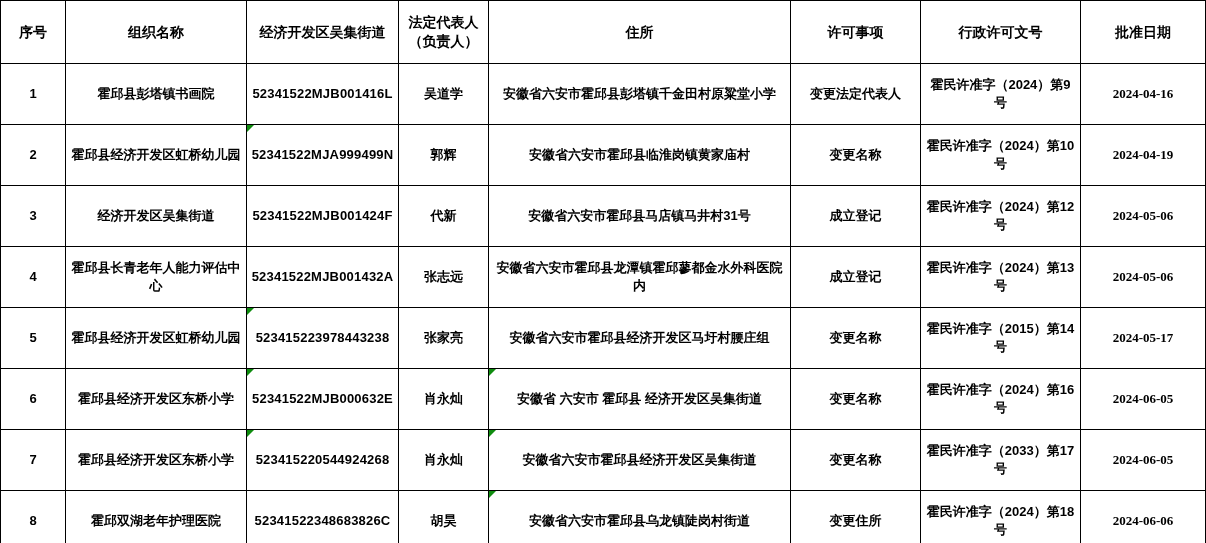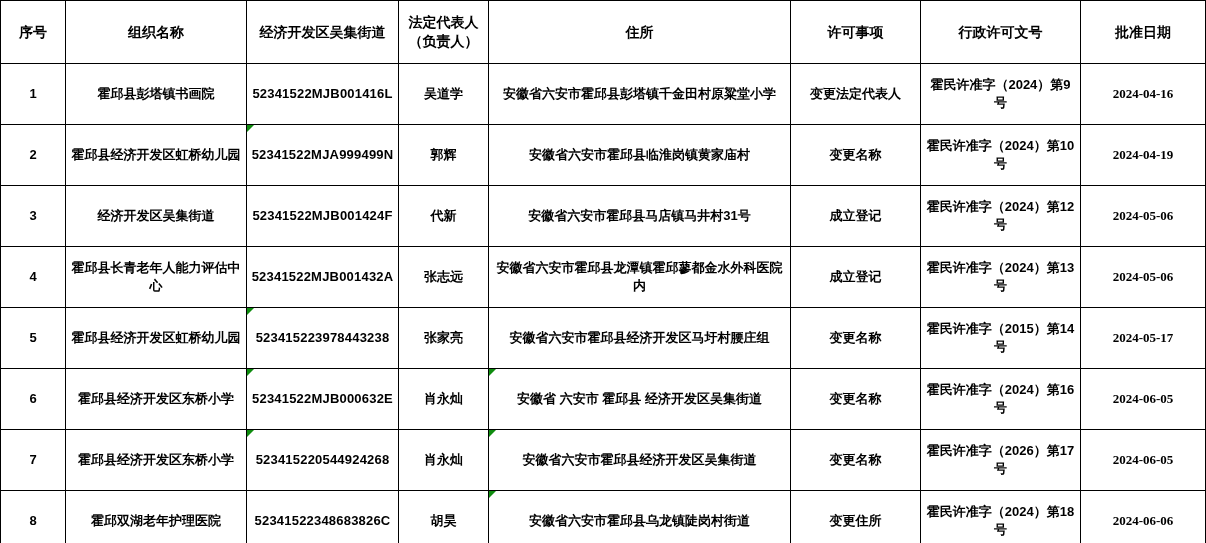--- a/index.html
+++ b/index.html
@@ -141,21 +141,21 @@
           <td>霍民许准字（2024）第16号</td>
           <td class="date">2024-06-05</td>
         </tr>
         <tr>
           <td>7</td>
           <td>霍邱县经济开发区东桥小学</td>
           <td class="num">523415220544924268<span class="flag" style="border-top-color: rgb(15, 140, 15);"></span></td>
           <td>肖永灿</td>
           <td>安徽省六安市霍邱县经济开发区吴集街道<span class="flag" style="border-top-color: rgb(15, 140, 15);"></span></td>
           <td>变更名称</td>
-          <td>霍民许准字（2026）第17号</td>
+          <td>霍民许准字（2033）第17号</td>
           <td class="date">2024-06-05</td>
         </tr>
         <tr>
           <td>8</td>
           <td>霍邱双湖老年护理医院</td>
           <td class="num">52341522348683826C</td>
           <td>胡昊</td>
           <td>安徽省六安市霍邱县乌龙镇陡岗村街道<span class="flag" style="border-top-color: rgb(15, 140, 15);"></span></td>
           <td>变更住所</td>
           <td>霍民许准字（2024）第18号</td>

